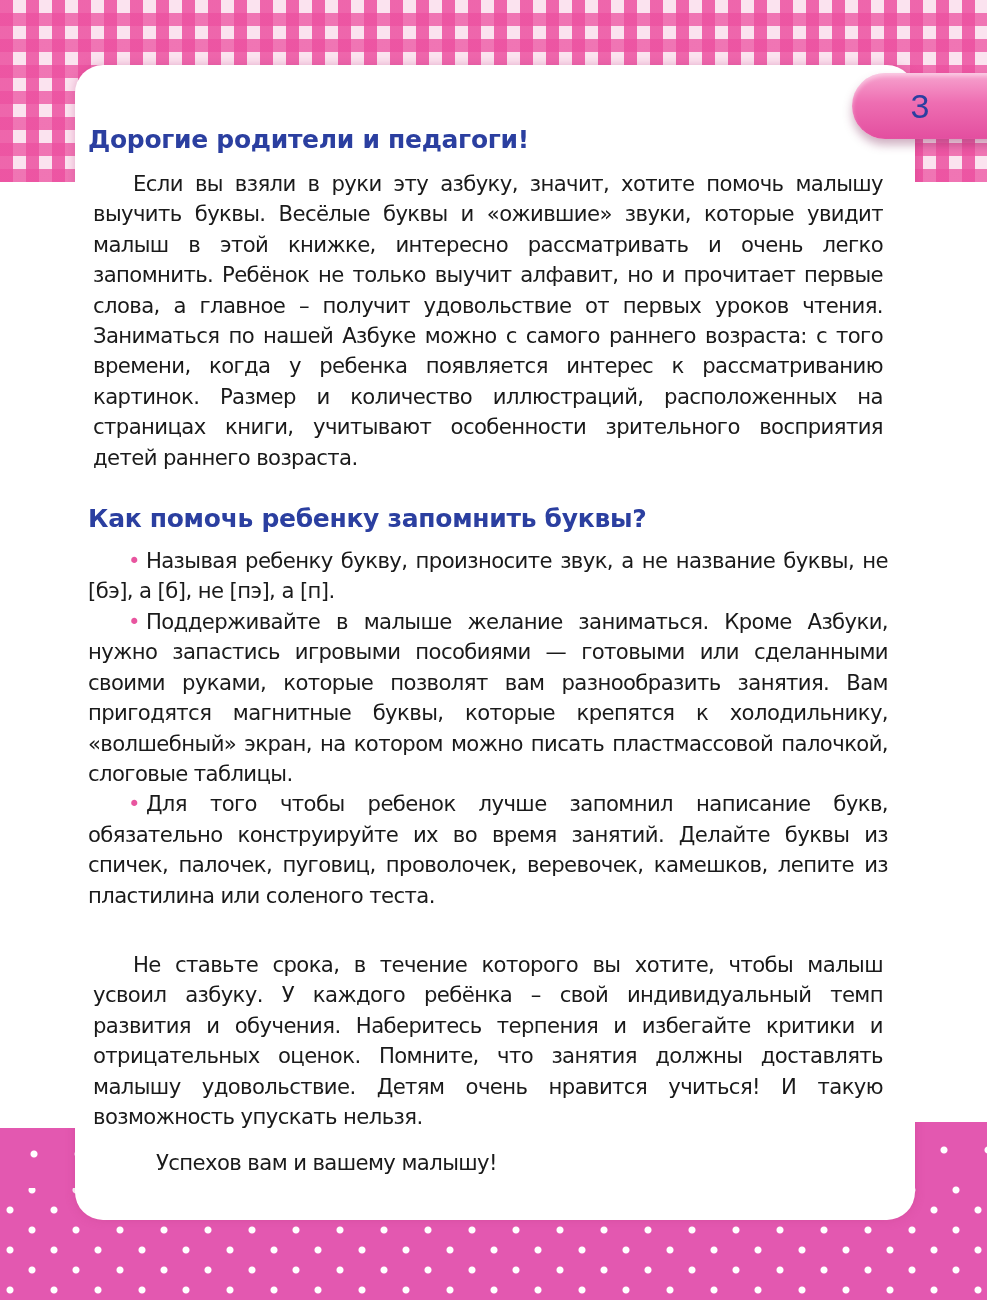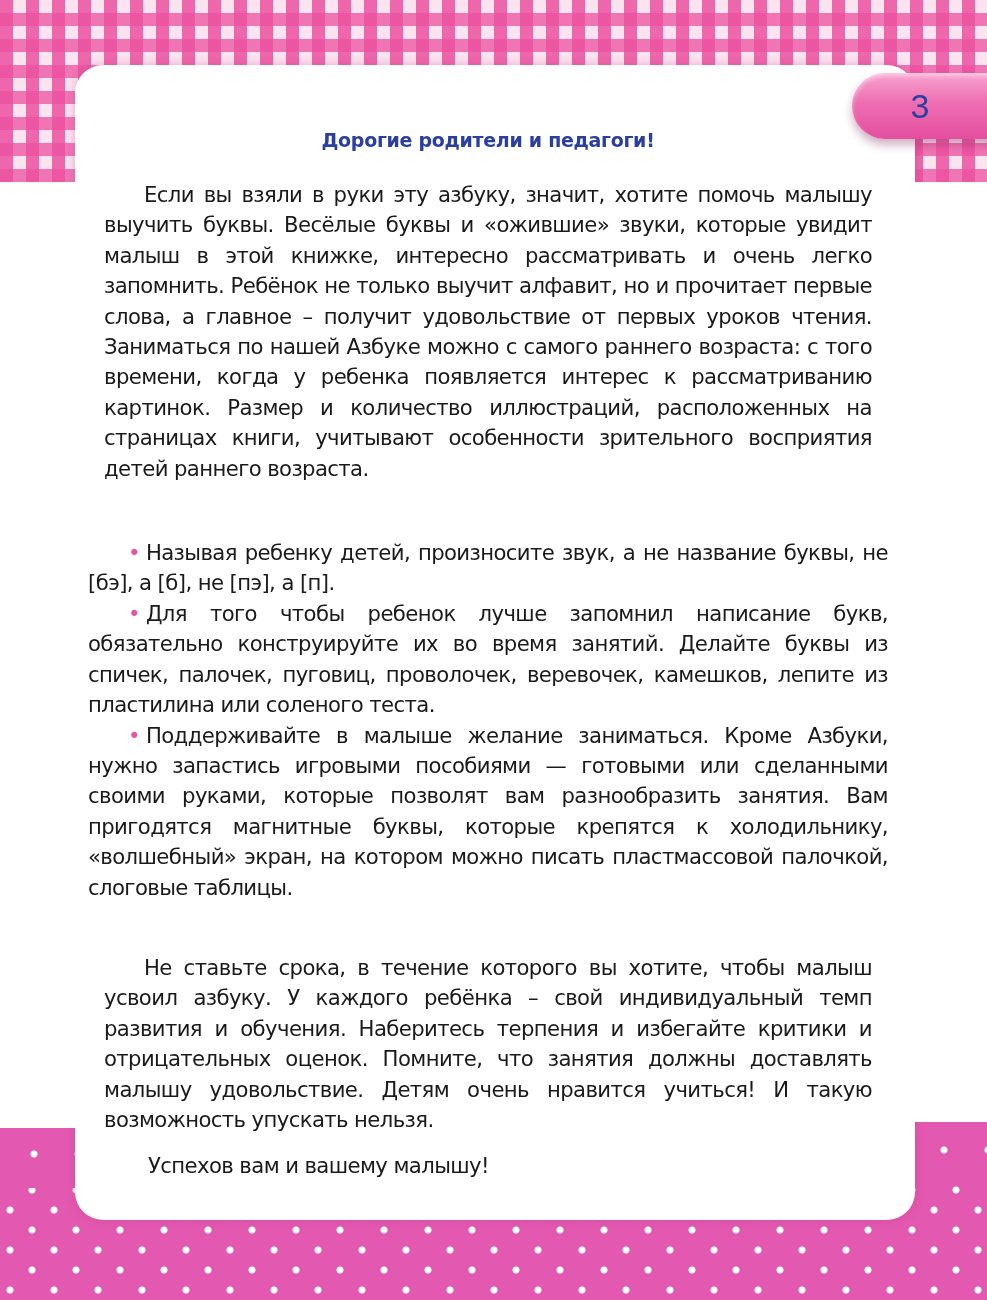--- a/index.html
+++ b/index.html
@@ -63,31 +63,31 @@
     font-family: "Liberation Sans", sans-serif; font-size: 34px; color: #2b3fa0;
     line-height: 44px;
   }
   
   .content {
     position: absolute; left: 88px; top: 125px; width: 800px;
     color: #1a1a1a; font-size: 21.2px; line-height: 30.4px;
     font-family: "DejaVu Sans", sans-serif; letter-spacing: -0.6px;
   }
   .heading {
-    text-align: center; color: #2b3fa0; font-size: 19px; line-height: 30px;
+    text-align: left; color: #2b3fa0; font-size: 25px; line-height: 30px;
     margin: 0; letter-spacing: -0.3px;
   }
-  .para { margin: 16px; text-align: justify; text-indent: 40px; }
+  .para { margin: 5px; text-align: justify; text-indent: 40px; }
   .bullet-para { margin: 0; text-align: justify; text-indent: 40px; }
   .bullet { color: #e8559f; margin-right: 6px; }
   .gap-h1 { height: 9px; }
   .gap-h2 { height: 26px; }
   .gap-h3 { height: 12px; }
   .gap-end { height: 34px; }
-  .closing { margin: 8px; text-indent: 52px; }
+  .closing { margin: 16px; text-indent: 52px; }
 </style>
 </head>
 <body>
 
 <div class="gingham"></div>
 <div class="dots"></div>
 <div class="dots-left-top"></div>
 <div class="dots-right-top"></div>
 
 <div class="card"></div>
@@ -96,28 +96,29 @@
 
 <div class="page-tab"></div>
 <div class="page-number">3</div>
 
 <div class="content">
   <h2 class="heading">Дорогие родители и педагоги!</h2>
   <div class="gap-h1"></div>
   <p class="para">Если вы взяли в руки эту азбуку, значит, хотите помочь малышу выучить буквы. Весёлые буквы и «ожившие» звуки, которые увидит малыш в этой книжке, интересно рассматривать и очень легко запомнить. Ребёнок не только выучит алфавит, но и прочитает первые слова, а главное – получит удовольствие от первых уроков чтения. Заниматься по нашей Азбуке можно с самого раннего возраста: с того времени, когда у ребенка появляется интерес к рассматриванию картинок. Размер и количество иллюстраций, расположенных на страницах книги, учитывают особенности зрительного восприятия детей раннего возраста.</p>
 
   <div class="gap-h2"></div>
+  <h2 class="heading">Как помочь ребенку запомнить буквы?</h2>
   <div class="gap-h3"></div>
 
   <p class="bullet-para">
-    <span class="bullet">•</span><span>Называя ребенку детей, произносите звук, а не название буквы, не [бэ], а [б], не [пэ], а [п].</span>
+    <span class="bullet">•</span><span>Называя ребенку букву, произносите звук, а не название буквы, не [бэ], а [б], не [пэ], а [п].</span>
+  </p>
+  <p class="bullet-para">
+    <span class="bullet">•</span><span>Поддерживайте в малыше желание заниматься. Кроме Азбуки, нужно запастись игровыми пособиями — готовыми или сделанными своими руками, которые позволят вам разнообразить занятия. Вам пригодятся магнитные буквы, которые крепятся к холодильнику, «волшебный» экран, на котором можно писать пластмассовой палочкой, слоговые таблицы.</span>
   </p>
   <p class="bullet-para">
     <span class="bullet">•</span><span>Для того чтобы ребенок лучше запомнил написание букв, обязательно конструируйте их во время занятий. Делайте буквы из спичек, палочек, пуговиц, проволочек, веревочек, камешков, лепите из пластилина или соленого теста.</span>
-  </p>
-  <p class="bullet-para">
-    <span class="bullet">•</span><span>Поддерживайте в малыше желание заниматься. Кроме Азбуки, нужно запастись игровыми пособиями — готовыми или сделанными своими руками, которые позволят вам разнообразить занятия. Вам пригодятся магнитные буквы, которые крепятся к холодильнику, «волшебный» экран, на котором можно писать пластмассовой палочкой, слоговые таблицы.</span>
   </p>
 
   <div class="gap-end"></div>
   <p class="para">Не ставьте срока, в течение которого вы хотите, чтобы малыш усвоил азбуку. У каждого ребёнка – свой индивидуальный темп развития и обучения. Наберитесь терпения и избегайте критики и отрицательных оценок. Помните, что занятия должны доставлять малышу удовольствие. Детям  очень нравится учиться! И такую возможность упускать нельзя.</p>
   <p class="closing">Успехов вам и вашему малышу!</p>
 </div>
 
 </body></html>

